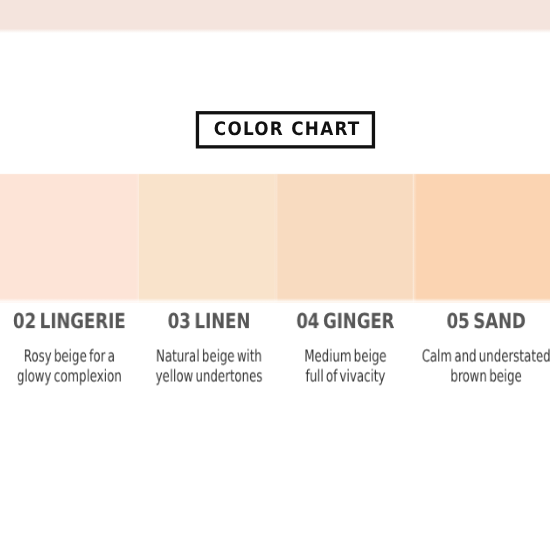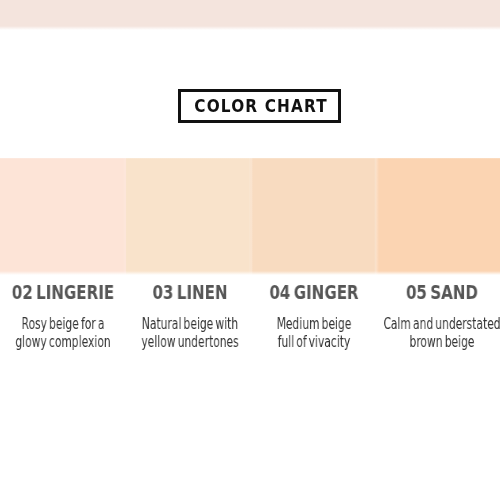--- a/index.html
+++ b/index.html
@@ -5,21 +5,21 @@
 <style>
   html,body{margin:0;padding:0;}
   body{
     width:500px;height:500px;background:#ffffff;overflow:hidden;
     font-family:"DejaVu Sans Condensed","DejaVu Sans",sans-serif;
     -webkit-font-smoothing:antialiased;
   }
   .page{position:relative;width:500px;height:500px;background:#ffffff;}
   .top-band{position:absolute;left:0;top:0;width:500px;height:30px;}
   .top-band-fade{position:absolute;left:0;top:26px;width:500px;height:4px;background:linear-gradient(180deg,rgba(255,255,255,0) 0%,rgba(255,255,255,1) 100%);}
-  .title-wrap{position:absolute;left:178px;top:89px;text-align:center;}
+  .title-wrap{position:absolute;left:178px;top:101px;text-align:center;}
   .title-box{
     border:3.3px solid #1a1a1a;box-sizing:border-box;
     width:162.5px;height:33.5px;position:relative;
   }
   .title-text{
     will-change:transform;
     position:absolute;left:0;top:0;width:162px;height:28px;
     display:flex;align-items:center;justify-content:center;
     font-family:"DejaVu Sans Condensed","DejaVu Sans",sans-serif;
     font-weight:700;font-size:17px;letter-spacing:1.15px;color:#111111;

